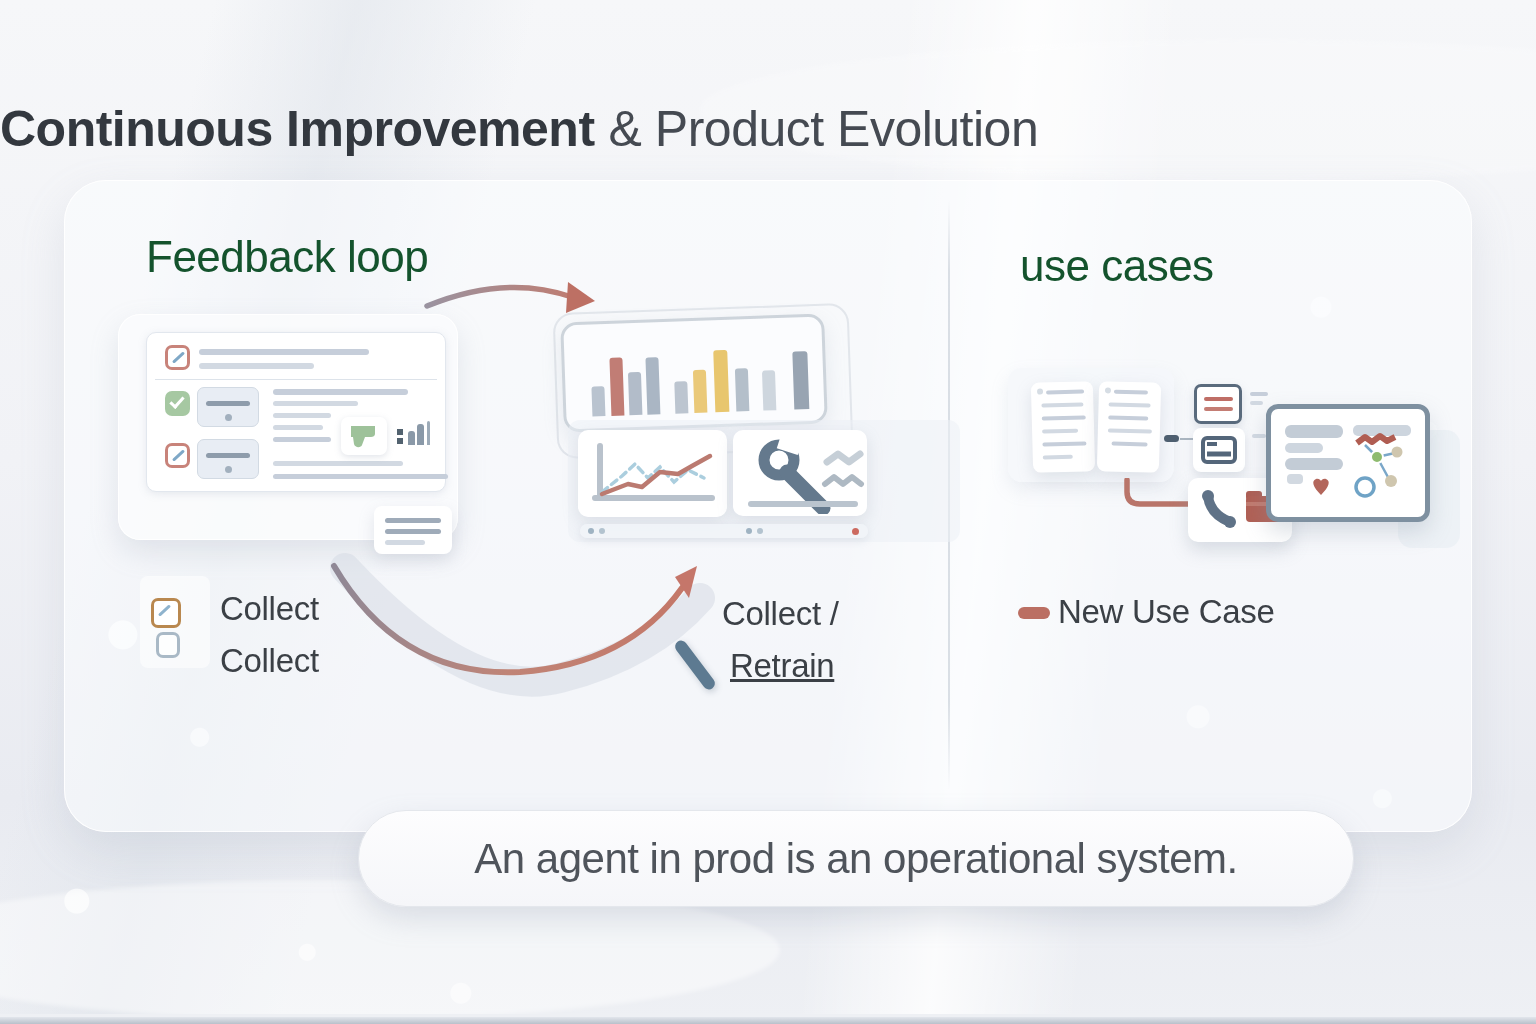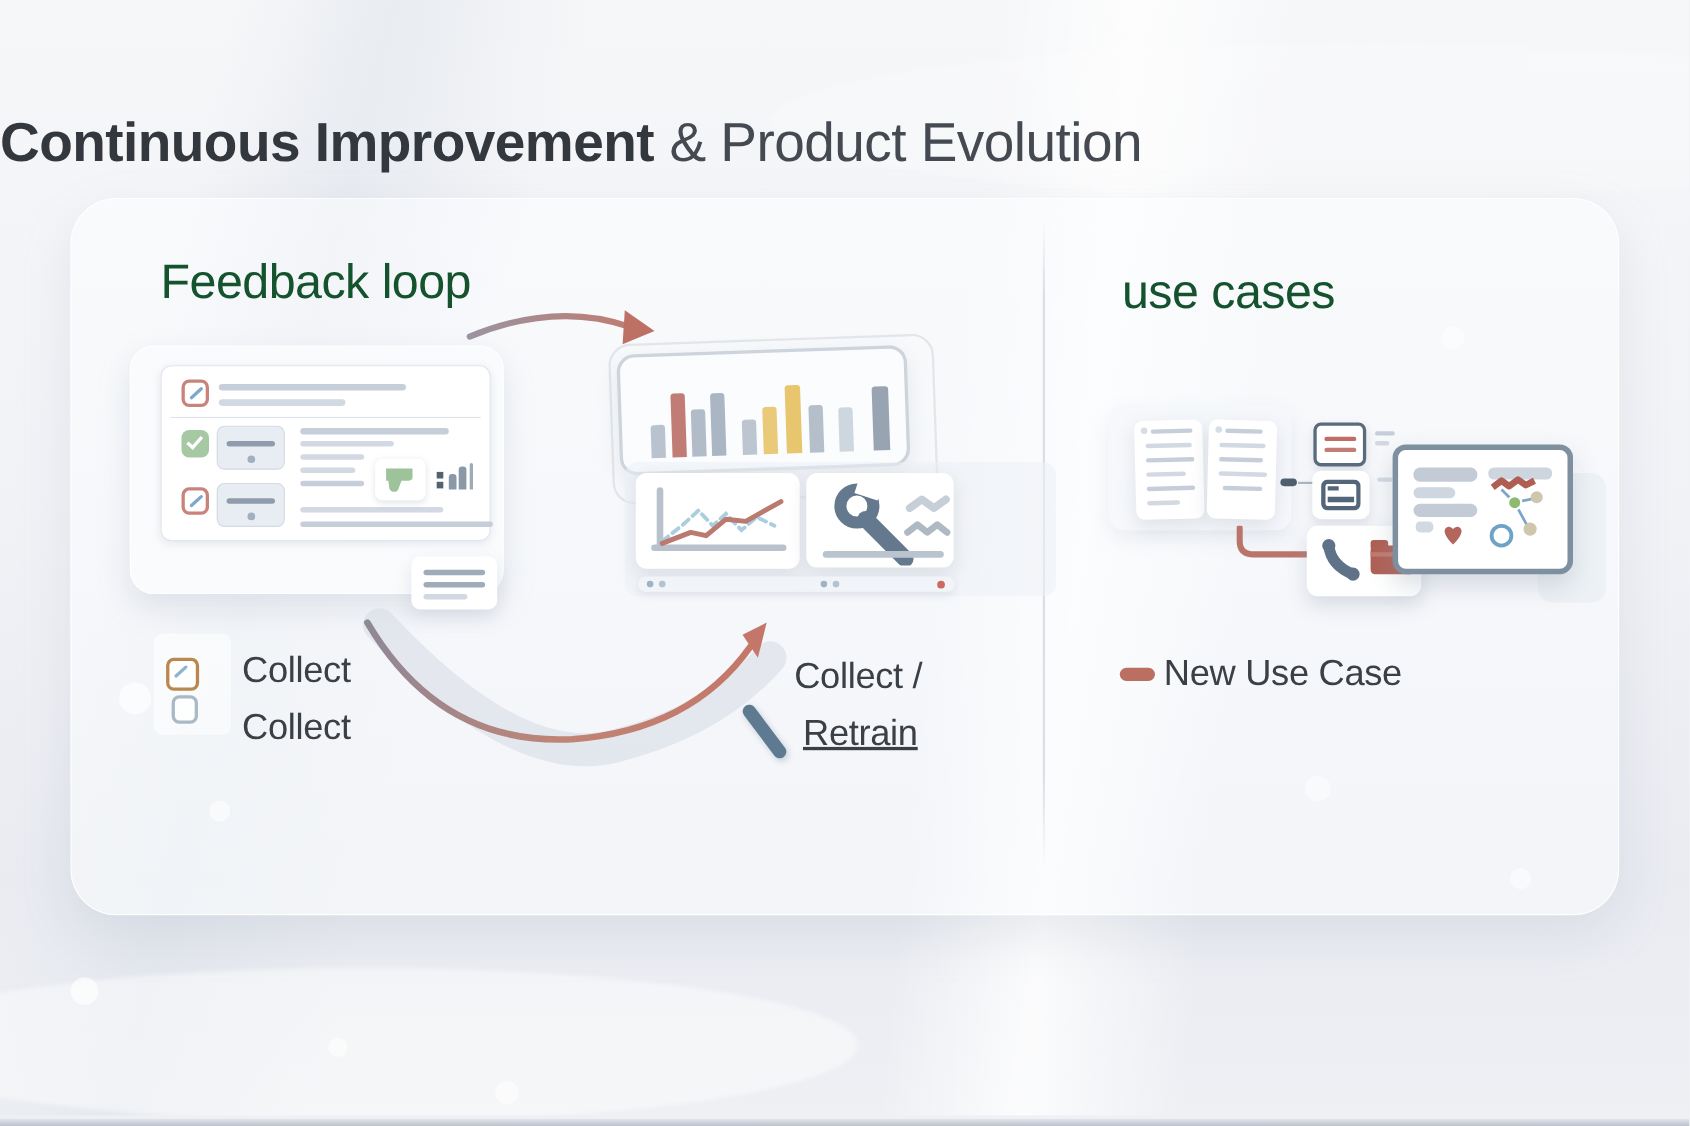--- a/index.html
+++ b/index.html
@@ -282,15 +282,18 @@
         <circle cx="124" cy="41" r="5.5" fill="#cfc6ae"></circle>
         <circle cx="118" cy="70" r="6" fill="#cfc6ae"></circle>
         <circle cx="92" cy="76" r="9" fill="none" stroke="#6fa3c6" stroke-width="3.5"></circle>
       </g>
     </svg>
   </div>
 
   <div style="position:absolute;left:1018px;top:607px;width:32px;height:12px;border-radius:6px;background:#bb6f63;"></div>
   <div class="caption" style="left:1058px;top:593px;">New Use Case</div>
 
+  <div style="position:absolute;left:358px;top:810px;width:994px;height:95px;border-radius:48px;background:linear-gradient(#fdfdfe,#f5f6f9);border:1px solid #e4e7ec;box-shadow:0 12px 28px rgba(150,160,178,.28);display:flex;align-items:center;justify-content:center;">
+    <span style="font-size:42px;color:#4f545b;letter-spacing:-.5px;">An agent in prod is an operational system.</span>
+  </div>
 
   <div class="bottom-strip"></div>
 </div>
 
 </body></html>

